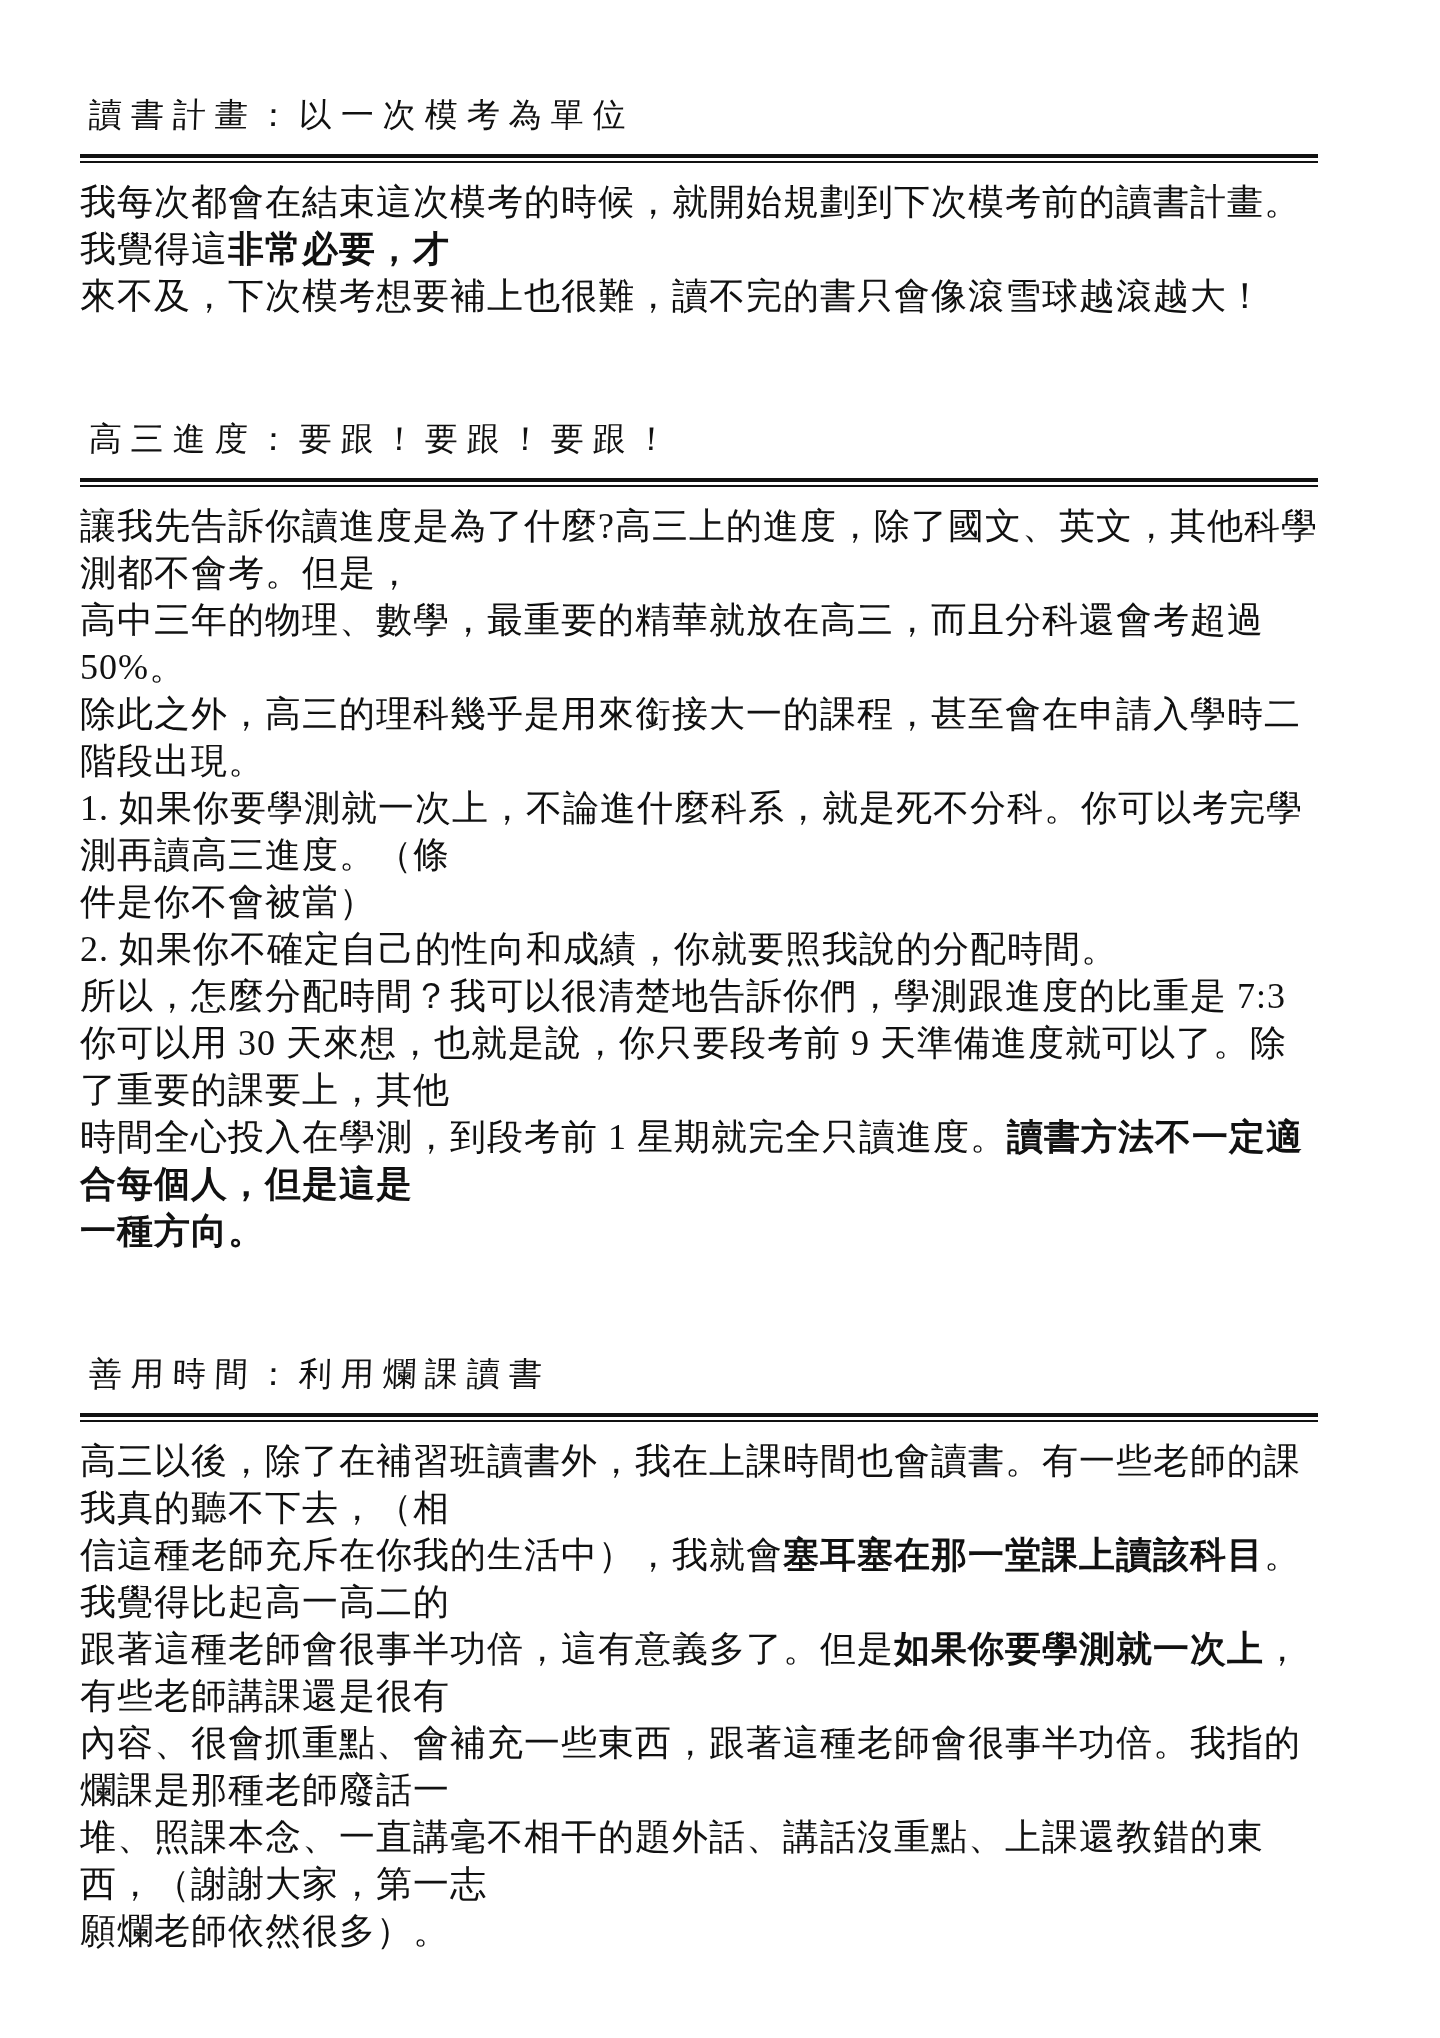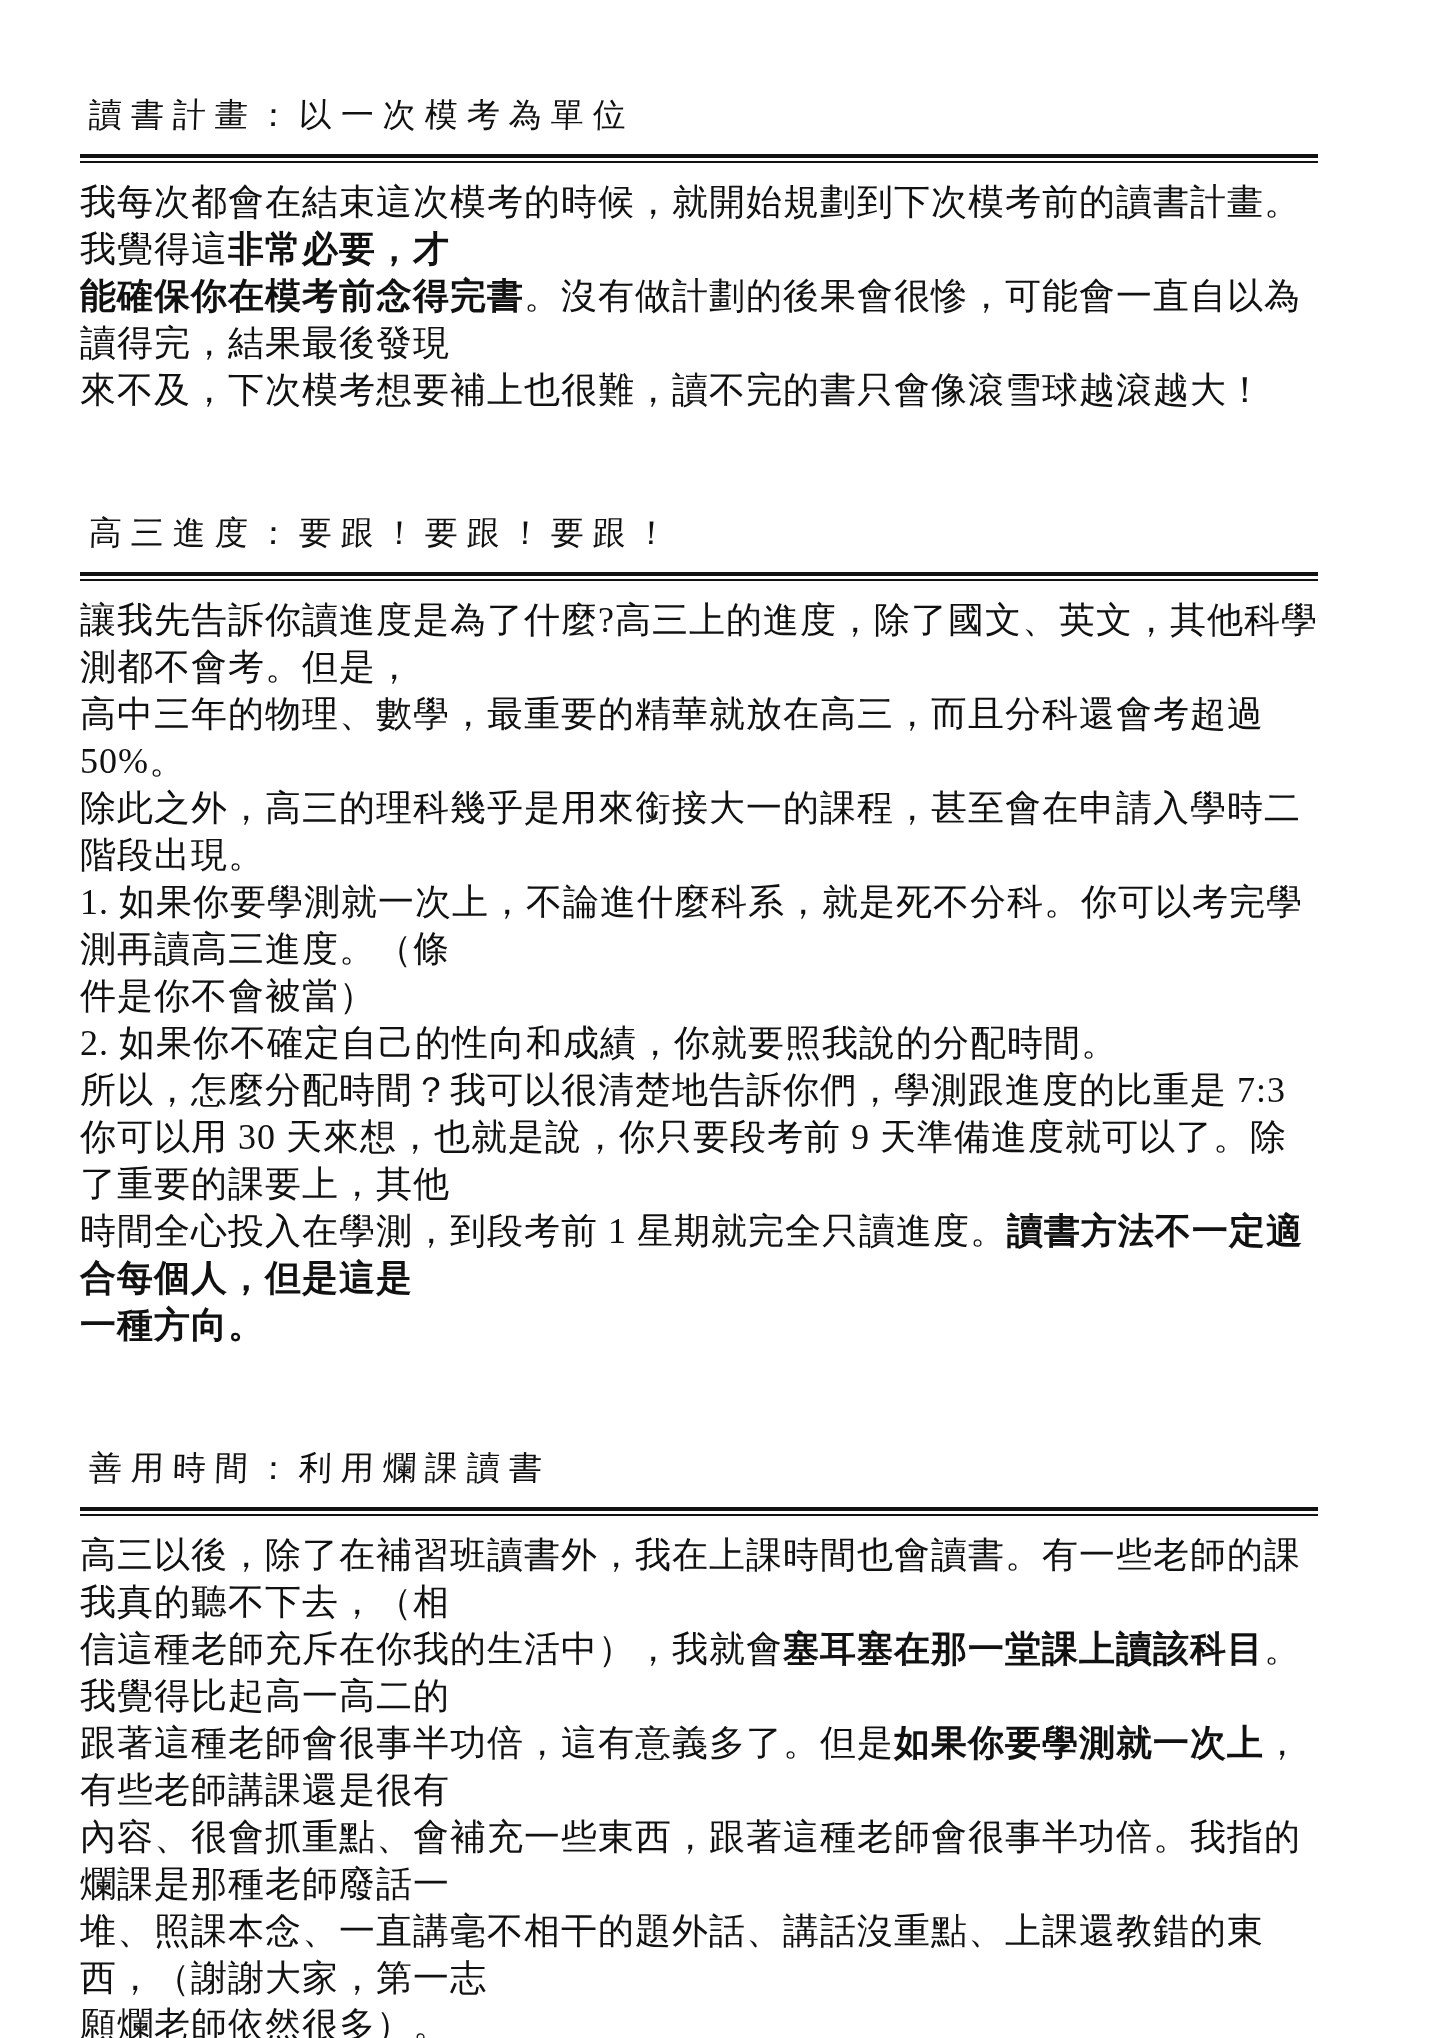--- a/index.html
+++ b/index.html
@@ -60,21 +60,20 @@
 </style>
 </head>
 <body>
 
 <main class="page">
     <section class="section">
       <h2 class="heading">讀書計畫：以一次模考為單位</h2>
       <div class="rule"></div>
       <div class="body">
         <p class="line"><span class="run">我每次都會在結束這次模考的時候，就開始規劃到下次模考前的讀書計畫。我覺得這</span><b class="run-bold">非常必要，才</b></p>
-        <p class="line"><b class="run-bold">能確保你在模考前念得完書</b><span class="run">。沒有做計劃的後果會很慘，可能會一直自以為讀得完，結果最後發現</span></p>
         <p class="line"><span class="run">來不及，下次模考想要補上也很難，讀不完的書只會像滾雪球越滾越大！</span></p>
       </div>
     </section>
     <section class="section">
       <h2 class="heading">高三進度：要跟！要跟！要跟！</h2>
       <div class="rule"></div>
       <div class="body">
         <p class="line"><span class="run">讓我先告訴你讀進度是為了什麼?高三上的進度，除了國文、英文，其他科學測都不會考。但是，</span></p>
         <p class="line"><span class="run">高中三年的物理、數學，最重要的精華就放在高三，而且分科還會考超過 50%。</span></p>
         <p class="line"><span class="run">除此之外，高三的理科幾乎是用來銜接大一的課程，甚至會在申請入學時二階段出現。</span></p>

